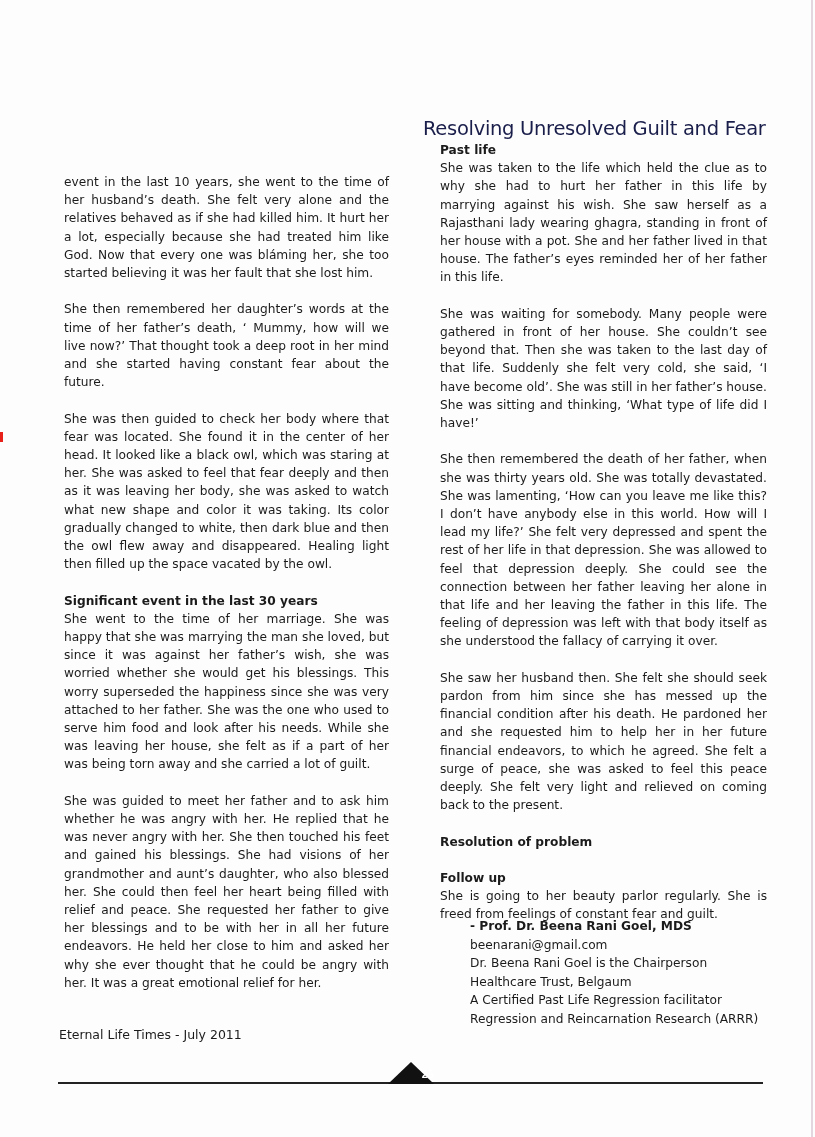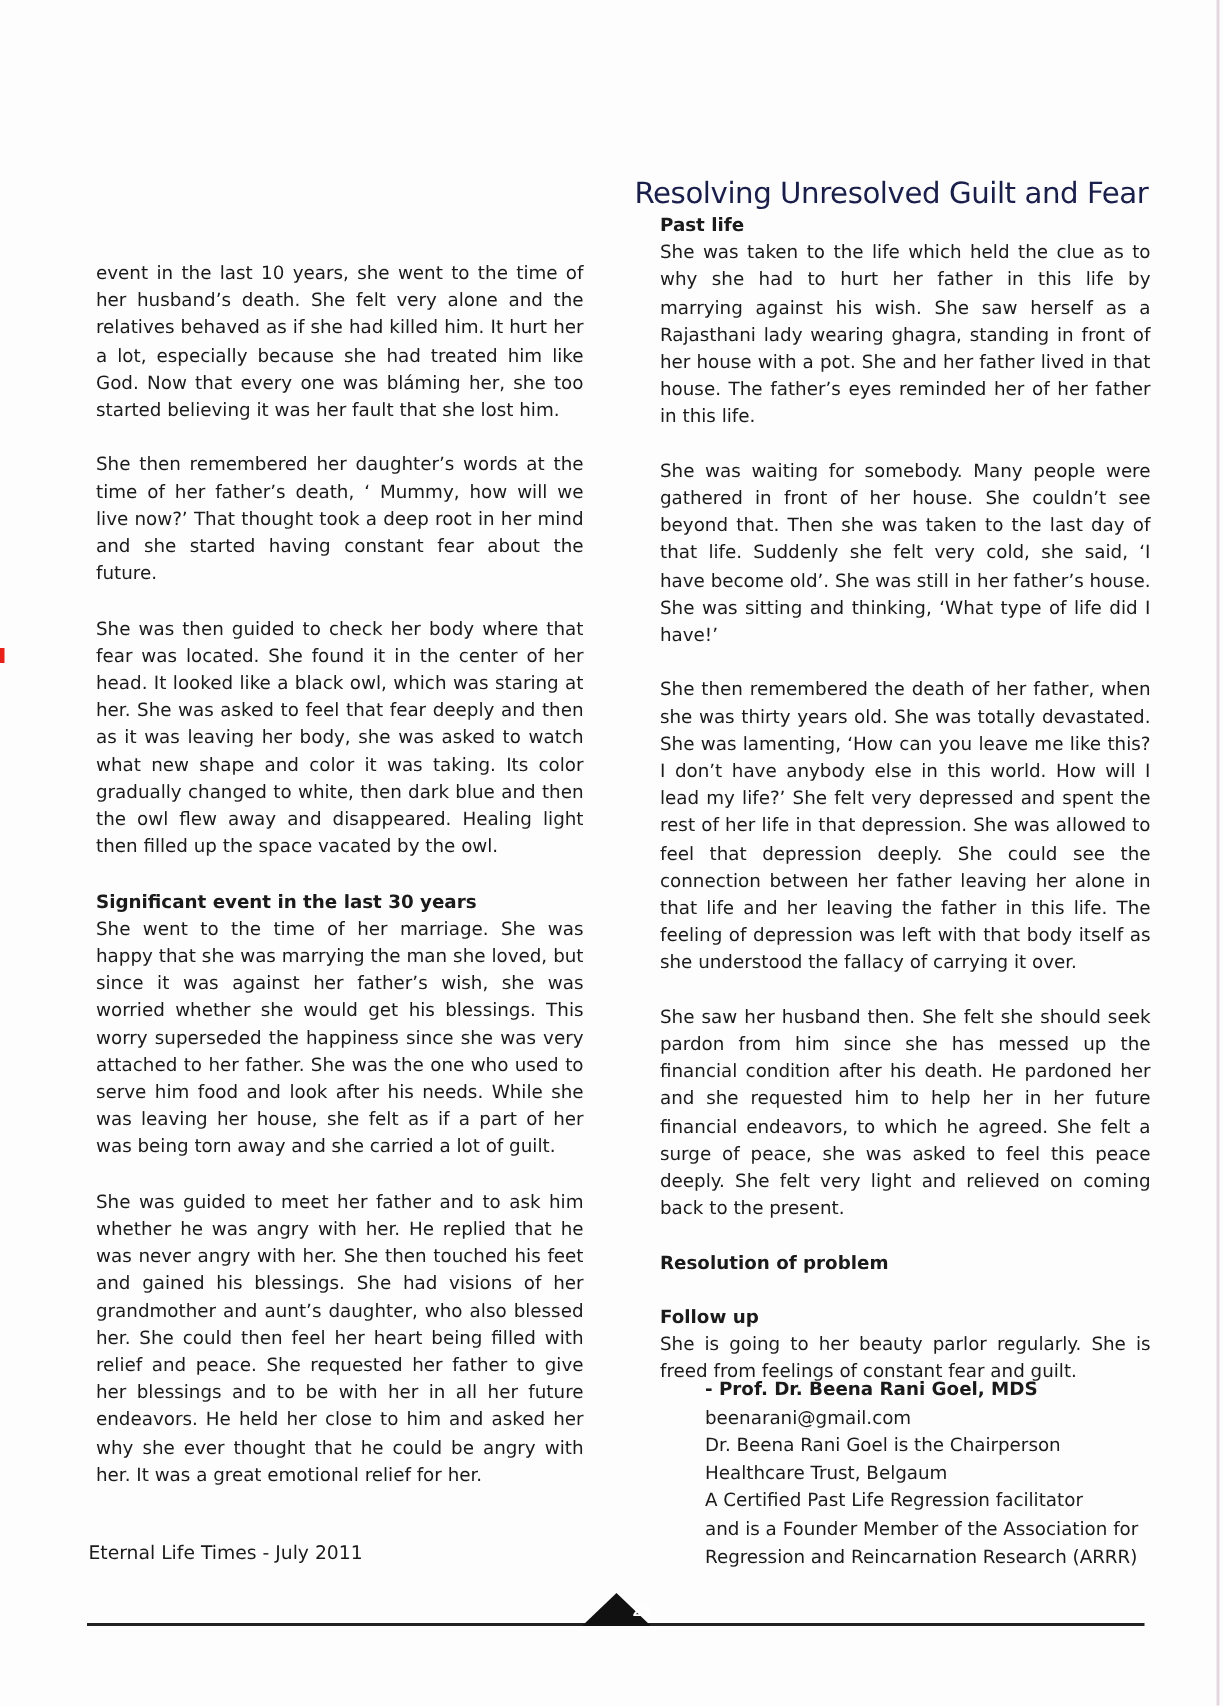--- a/index.html
+++ b/index.html
@@ -74,21 +74,20 @@
     <p>She is going to her beauty parlor regularly. She is freed from feelings of constant fear and guilt.</p>
   </div>
 </div>
 
 <div class="signature">
   <div class="author">- Prof. Dr. Beena Rani Goel, MDS</div>
   <div>beenarani@gmail.com</div>
   <div>Dr. Beena Rani Goel is the Chairperson</div>
   <div>Healthcare Trust, Belgaum</div>
   <div>A Certified Past Life Regression facilitator</div>
-  <div>and is a Founder Member of the Association for</div>
   <div>Regression and Reincarnation Research (ARRR)</div>
 </div>
 
 <div class="footer-line"></div>
 <div class="page-badge">
   <svg width="46" height="22" viewBox="0 0 46 22">
     <polygon points="23,0 46,22 0,22" fill="#111"></polygon>
   </svg>
   <div class="page-num">25</div>
 </div>

